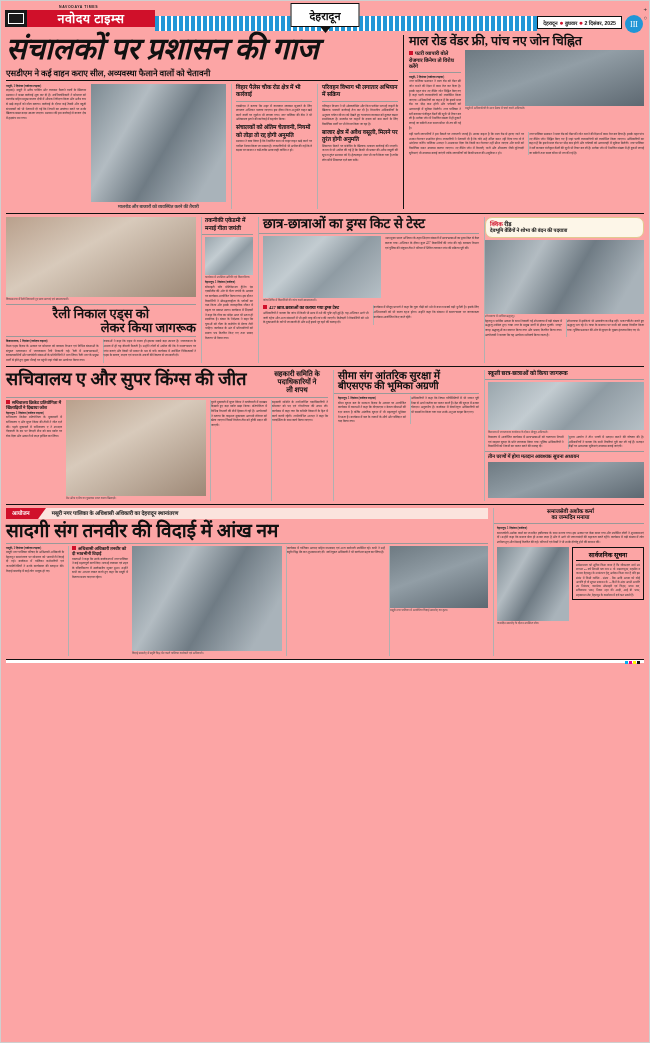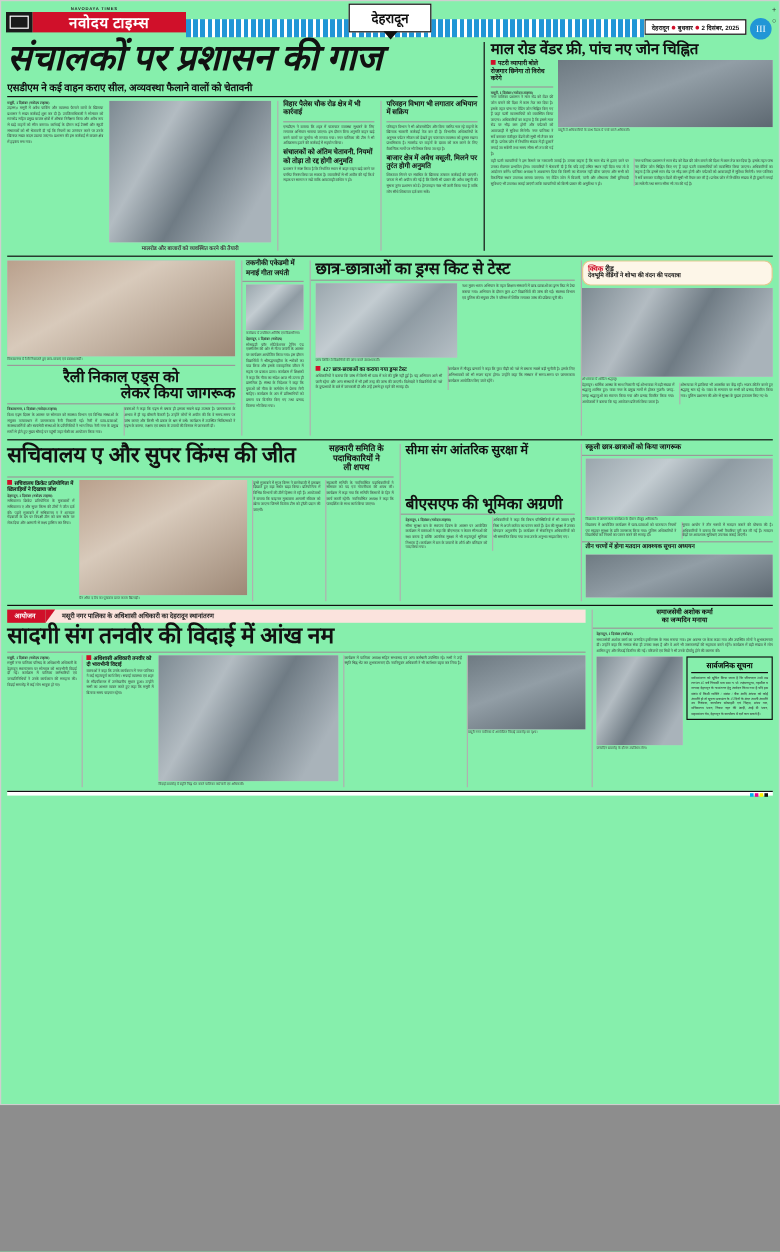--- a/index.html
+++ b/index.html
@@ -2,21 +2,21 @@
 <html><head>
 <meta charset="utf-8">
 <style>
   * { box-sizing: border-box; margin:0; padding:0; }
   html,body { background:#8d8d8d; }
   body {
     font-family: "Liberation Sans", "DejaVu Sans", sans-serif;
     display:flex; justify-content:center;
   }
   .page {
-    width:650px; height:921px; background:#86efac; position:relative;
+    width:650px; height:1043px; background:#fca5a5; position:relative;
     overflow:hidden; border:1px solid #cfcfcf;
   }
 
   
   .masthead { height:34px; position:relative; padding:4px 6px 0 4px; display:flex; align-items:flex-start; }
   .logo-wrap { position:relative; width:150px; flex:0 0 150px; }
   .logo-kicker { font-size:3.5px; letter-spacing:.6px; font-weight:bold; color:#222; margin-left:54px; }
   .logo-box { display:flex; align-items:stretch; height:17px; margin-top:1px;}
   .logo-flag { width:22px; background:#1a1a1a; position:relative; }
   .logo-flag:after{content:"";position:absolute;left:3px;top:3px;width:14px;height:9px;border:1.2px solid #fff;}
@@ -278,21 +278,21 @@
             <div class="ph warm" style="height:96px;"></div>
             <div class="cap">मैन ऑफ द मैच का पुरस्कार प्राप्त करता खिलाड़ी।</div>
           </div>
           <div style="flex:1;" class="vline body-col">दूसरे मुकाबले में सुपर किंग्स ने बल्लेबाजी में दमखम दिखाते हुए बड़ा स्कोर खड़ा किया। प्रतियोगिता में विभिन्न विभागों की टीमें हिस्सा ले रही हैं। आयोजकों ने बताया कि फाइनल मुकाबला आगामी रविवार को खेला जाएगा जिसमें विजेता टीम को ट्रॉफी प्रदान की जाएगी।</div>
           <div style="flex:1;" class="vline body-col">सहकारी समिति के नवनिर्वाचित पदाधिकारियों ने सोमवार को पद एवं गोपनीयता की शपथ ली। कार्यक्रम में कहा गया कि समिति किसानों के हित में कार्य करती रहेगी। नवनिर्वाचित अध्यक्ष ने कहा कि पारदर्शिता के साथ कार्य किया जाएगा।</div>
         </div>
       </div>
 
       <div style="flex:1;" class="vline">
         <div class="hl" style="font-size:10.5px;padding-left:4px;">सीमा संग आंतरिक सुरक्षा में</div>
-        <div class="hl" style="font-size:13px;padding-left:4px;margin-top:32px;">बीएसएफ की भूमिका अग्रणी</div>
+        <div class="hl" style="font-size:10px;padding-left:4px;">बीएसएफ की भूमिका अग्रणी</div>
         <div class="hrule-thin"></div>
         <div class="row" style="gap:4px;padding-left:4px;">
           <div style="flex:1;">
             <div class="body-col" style="font-weight:bold;">देहरादून, 1 दिसंबर (नवोदय टाइम्स)</div>
             <div class="body-col">सीमा सुरक्षा बल के स्थापना दिवस के अवसर पर आयोजित कार्यक्रम में वक्ताओं ने कहा कि बीएसएफ न केवल सीमाओं की रक्षा करता है बल्कि आंतरिक सुरक्षा में भी महत्वपूर्ण भूमिका निभाता है। कार्यक्रम में बल के जवानों के शौर्य और बलिदान को याद किया गया।</div>
           </div>
           <div style="flex:1;" class="vline body-col">अधिकारियों ने कहा कि विषम परिस्थितियों में भी जवान पूरी निष्ठा से अपने कर्तव्य का पालन करते हैं। देश की सुरक्षा में उनका योगदान अतुलनीय है। कार्यक्रम में सेवानिवृत्त अधिकारियों को भी सम्मानित किया गया तथा उनके अनुभव साझा किए गए।</div>
         </div>
       </div>
 

